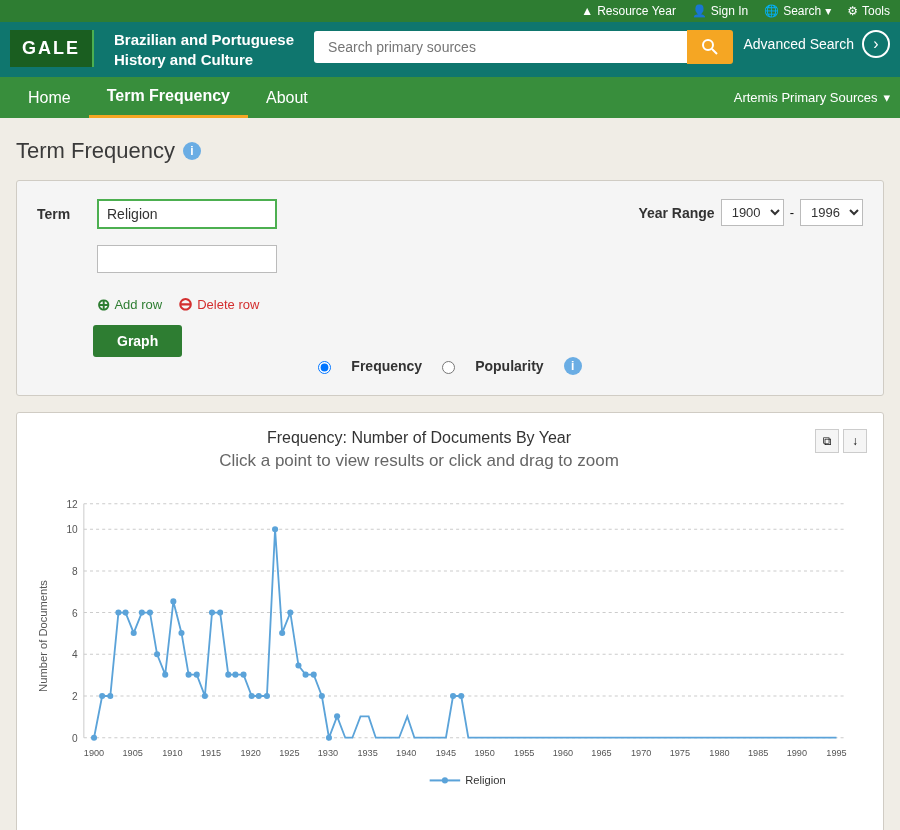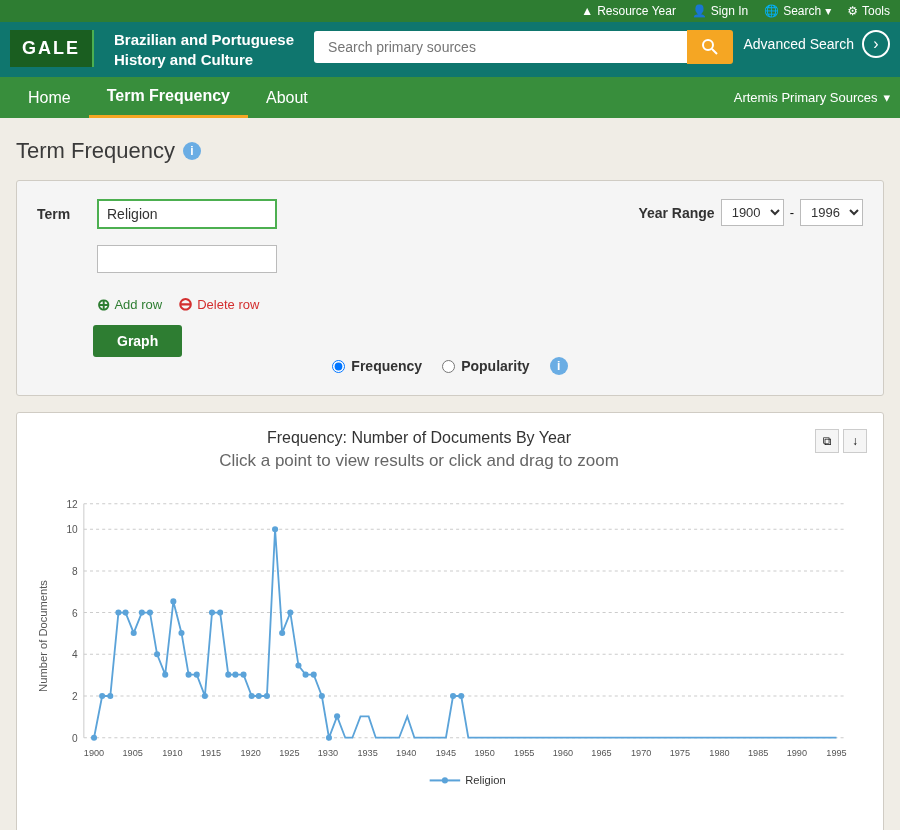--- a/index.html
+++ b/index.html
@@ -226,22 +226,22 @@
     }
     .radio-row {
       display: flex;
       align-items: center;
       gap: 20px;
       margin-left: auto;
       justify-content: center;
     }
     .radio-label {
       display: flex;
-      align-items: center;
-      gap: 6px;
+      align-items: flex-end;
+      gap: 20px;
       font-size: 14px;
       font-weight: bold;
       color: #333;
       cursor: pointer;
     }
     .radio-input { cursor: pointer; }
 
     
     .chart-panel {
       background: white;

